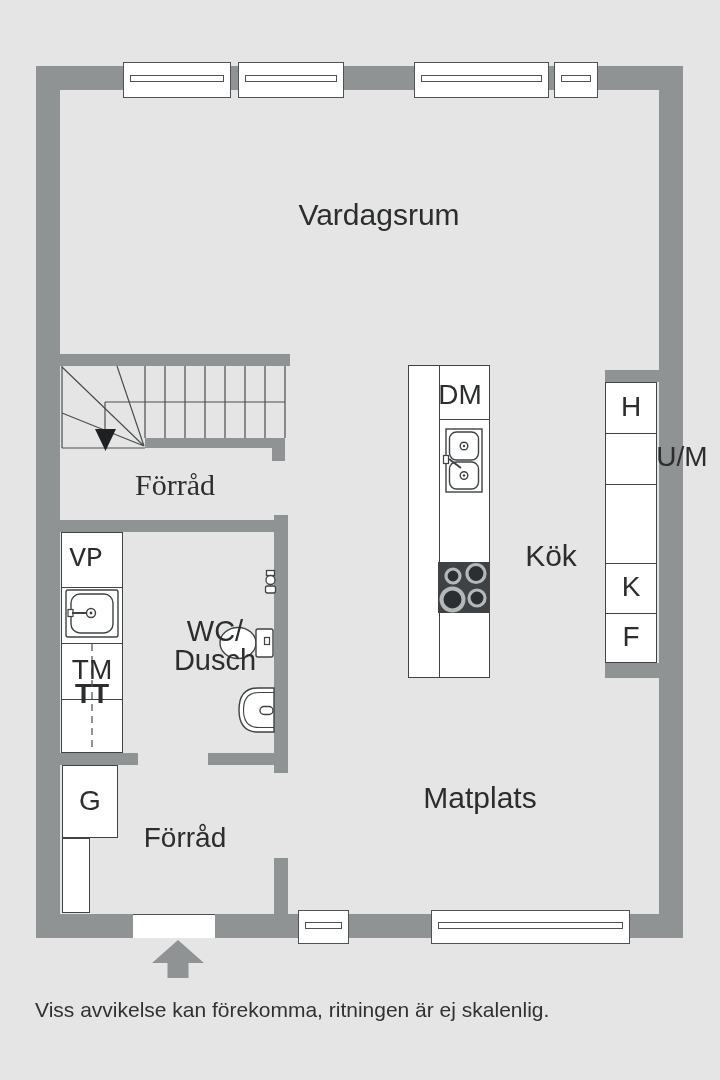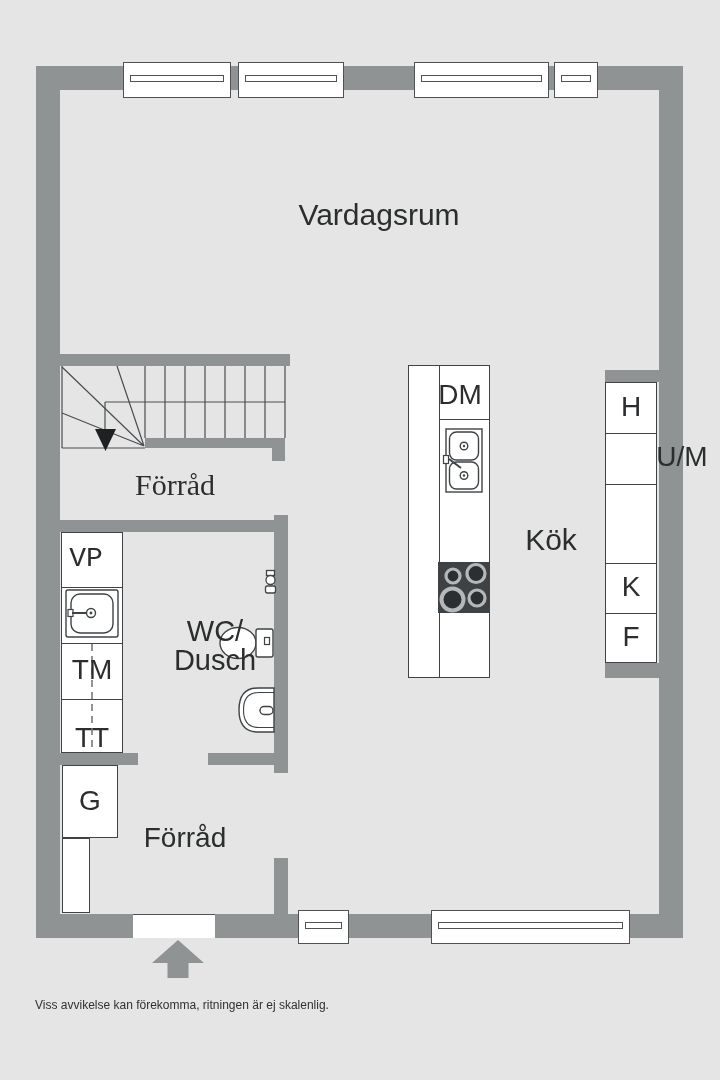--- a/index.html
+++ b/index.html
@@ -11,21 +11,21 @@
   .win{position:absolute;background:#ffffff;border:1px solid #4e5254;box-sizing:border-box;}
   .win .band{position:absolute;left:6px;right:6px;top:12px;height:7px;border:1px solid #4e5254;box-sizing:border-box;}
   .doorgap{position:absolute;background:#ffffff;border-top:1px solid #4e5254;box-sizing:border-box;}
   .boxcol{position:absolute;background:#ffffff;border:1px solid #3f4345;box-sizing:border-box;}
   .divider-h{position:absolute;left:0;right:0;height:1px;background:#3f4345;}
   .divider-v{position:absolute;top:0;bottom:0;width:1px;background:#3f4345;}
   .lbl{position:absolute;transform:translate(-50%,-50%);white-space:nowrap;
        font-size:30px;line-height:1.0;color:#2b2d2e;}
   .lbl.small{font-size:28px;}
   .lbl.two{text-align:center;line-height:29px;}
-  #caption{position:absolute;left:35px;top:998px;font-size:12px;color:#2f3132;}
+  #caption{position:absolute;left:35px;top:998px;font-size:21px;color:#2f3132;}
   svg{position:absolute;left:0;top:0;pointer-events:none;}
 </style>
 </head>
 <body>
 
 <div id="canvas">
 
   <div class="wall" style="left:36px;top:66px;width:647px;height:24px;"></div>
   <div class="wall" style="left:36px;top:66px;width:24px;height:872px;"></div>
   <div class="wall" style="left:659px;top:88px;width:24px;height:850px;"></div>
@@ -146,25 +146,26 @@
     <polygon points="167.5,978 167.5,963 152,963 178,940 204,963 188.5,963 188.5,978" fill="#8f9394" stroke="none"></polygon>
   </svg>
 
   <div class="lbl" style="left:379px;top:215px;">Vardagsrum</div>
   <div class="lbl" style="left:175px;top:485px;font-family:Liberation Serif, serif;">Förråd</div>
   <div class="lbl two" style="left:183px;top:646px;font-size:29px;margin-left:32px;">
     <div>WC/</div>
     <div>Dusch</div>
   </div>
   <div class="lbl" style="left:185px;top:838px;font-size:28px;">Förråd</div>
-  <div class="lbl" style="left:551px;top:540px;">Kök</div>
+  <div class="lbl" style="left:551px;top:556px;">Kök</div>
+  <div class="lbl" style="left:480px;top:798px;">Matplats</div>
 
   <div class="lbl small" style="left:86px;top:559px;font-family:Liberation Mono, monospace;">VP</div>
   <div class="lbl small" style="left:92px;top:670px;">TM</div>
-  <div class="lbl small" style="left:92px;top:738px;">TT</div>
+  <div class="lbl small" style="left:92px;top:694px;font-weight:bold;">TT</div>
   <div class="lbl small" style="left:90px;top:801px;">G</div>
   <div class="lbl small" style="left:460px;top:395px;">DM</div>
   <div class="lbl small" style="left:631px;top:407px;">H</div>
   <div class="lbl small" style="left:656px;top:457px;margin-left:26px;">U/M</div>
   <div class="lbl small" style="left:631px;top:587px;">K</div>
   <div class="lbl small" style="left:631px;top:637px;">F</div>
 
   <div id="caption">Viss avvikelse kan förekomma, ritningen är ej skalenlig.</div>
 </div>
 

